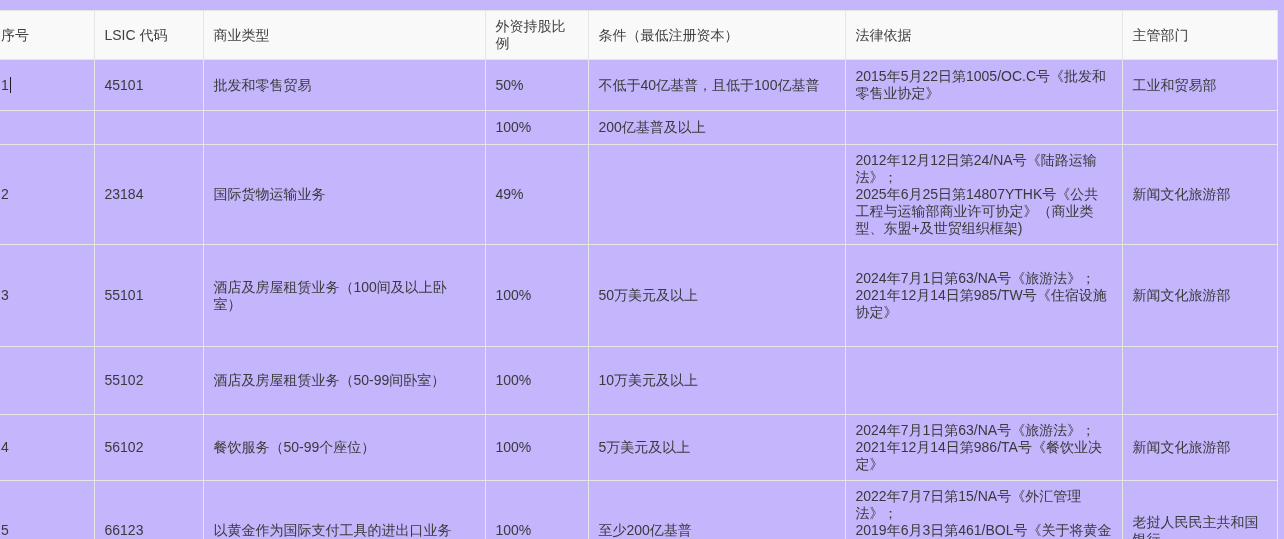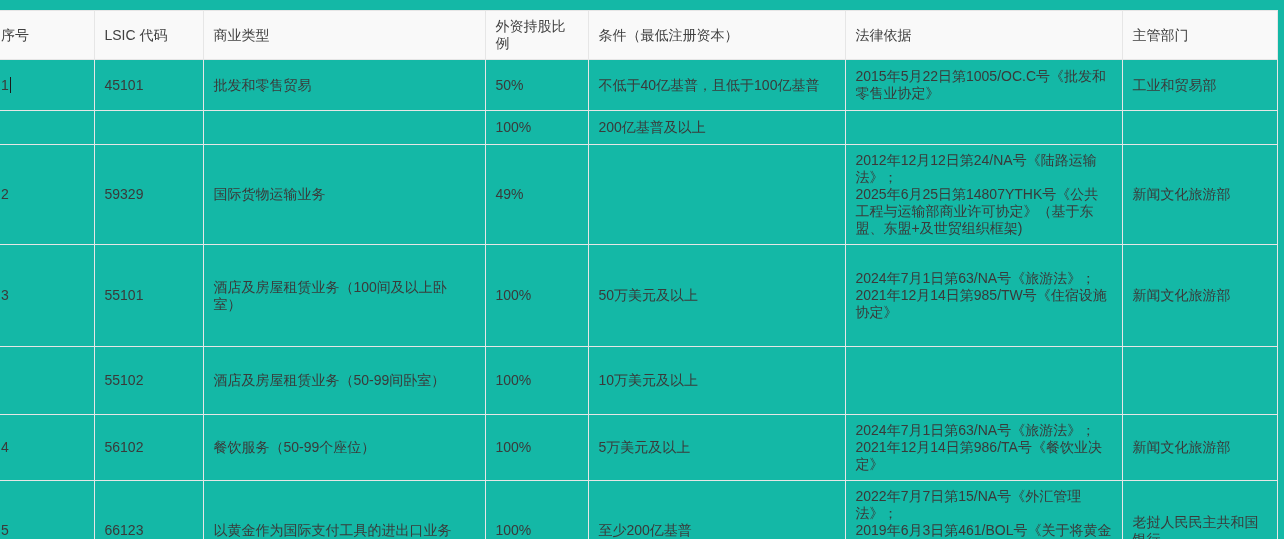--- a/index.html
+++ b/index.html
@@ -6,21 +6,21 @@
     margin: 0;
     padding: 0;
     background: #ffffff;
     font-family: "Liberation Sans", "DejaVu Sans", sans-serif;
   }
   .page {
     position: relative;
     width: 1284px;
     height: 539px;
     overflow: hidden;
-    background: #14b8a6;
+    background: #c4b5fd;
   }
   table.biz-table {
     position: absolute;
     top: 10px;
     left: 0;
     width: 1277px;
     border-collapse: collapse;
     table-layout: fixed;
     font-size: 14px;
     color: #3a3a3a;
@@ -105,26 +105,26 @@
           <td></td>
           <td></td>
           <td></td>
           <td>100%</td>
           <td>200亿基普及以上</td>
           <td class="prewrap"></td>
           <td></td>
         </tr>
         <tr>
           <td>2</td>
-          <td>59329</td>
+          <td>23184</td>
           <td>国际货物运输业务</td>
           <td>49%</td>
           <td></td>
           <td class="prewrap">2012年12月12日第24/NA号《陆路运输法》；
-2025年6月25日第14807YTHK号《公共工程与运输部商业许可协定》（基于东盟、东盟+及世贸组织框架)</td>
+2025年6月25日第14807YTHK号《公共工程与运输部商业许可协定》（商业类型、东盟+及世贸组织框架)</td>
           <td>新闻文化旅游部</td>
         </tr>
         <tr>
           <td>3</td>
           <td>55101</td>
           <td>酒店及房屋租赁业务（100间及以上卧室）</td>
           <td>100%</td>
           <td>50万美元及以上</td>
           <td class="prewrap">2024年7月1日第63/NA号《旅游法》；
 2021年12月14日第985/TW号《住宿设施协定》</td>

